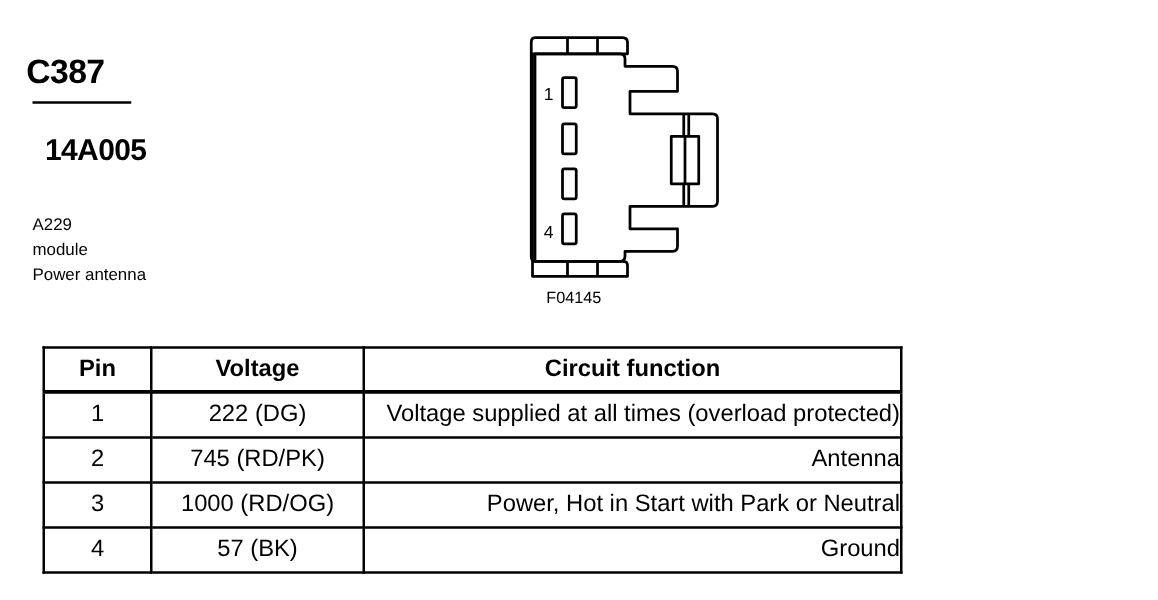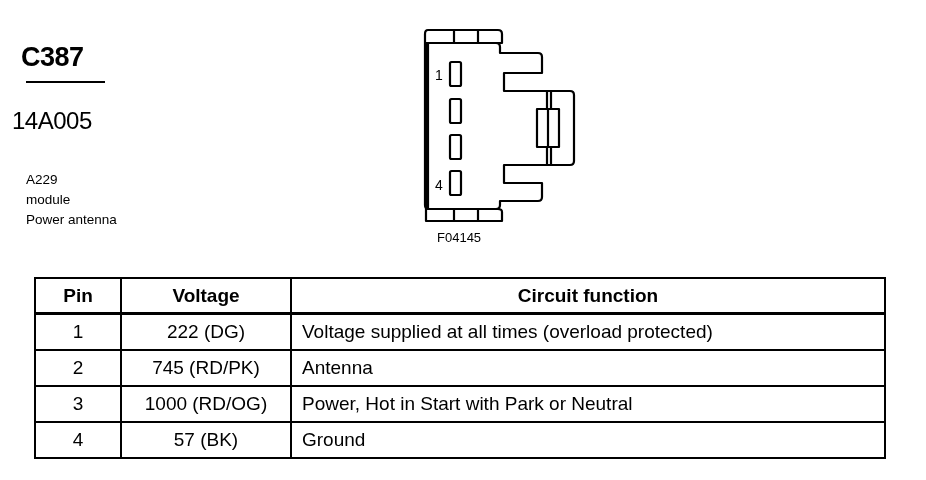--- a/index.html
+++ b/index.html
@@ -1,30 +1,30 @@
 <!DOCTYPE html>
 <html><head>
 <meta charset="utf-8">
 <style>
   html, body { margin: 0; padding: 0; background: #ffffff; }
   body { width: 926px; height: 480px; position: relative; overflow: hidden;
          font-family: "Liberation Sans", sans-serif; color: #000; }
   .connector-id { position: absolute; left: 21px; top: 42px; font-size: 27px; font-weight: bold;
                   letter-spacing: -0.5px; }
   .connector-underline { position: absolute; left: 26px; top: 81px; width: 79px; height: 2px; background: #000; }
-  .part-number { position: absolute; left: 12px; top: 107px; font-size: 24px; font-weight: normal; letter-spacing: -0.5px; }
+  .part-number { position: absolute; left: 36px; top: 107px; font-size: 24px; font-weight: bold; letter-spacing: -0.5px; }
   .component { position: absolute; left: 26px; top: 170px; font-size: 13.5px; line-height: 20px; }
   .component div { white-space: nowrap; }
   .diagram { position: absolute; left: 420px; top: 25px; }
   .figure-id { position: absolute; left: 437px; top: 230px; font-size: 13px; }
-  table.pins { position: absolute; left: 34px; top: 277px; border-collapse: collapse; width: 852px; }
+  table.pins { position: absolute; left: 34px; top: 277px; border-collapse: collapse; width: 688px; }
   table.pins th, table.pins td { border: 2px solid #000; height: 34px; padding: 0; font-size: 19px; }
   table.pins th { font-weight: bold; text-align: center; height: 33px; }
   table.pins td.c { text-align: center; }
-  table.pins td.l { text-align: left; padding-left: 10px; }
+  table.pins td.l { text-align: right; padding-left: 10px; }
   table.pins tr.header { border-bottom: 3px solid #000; }
 </style>
 </head>
 <body>
 
 <div class="connector-id">C387</div>
 <div class="connector-underline"></div>
 <div class="part-number">14A005</div>
 <div class="component">
   <div>A229</div>

